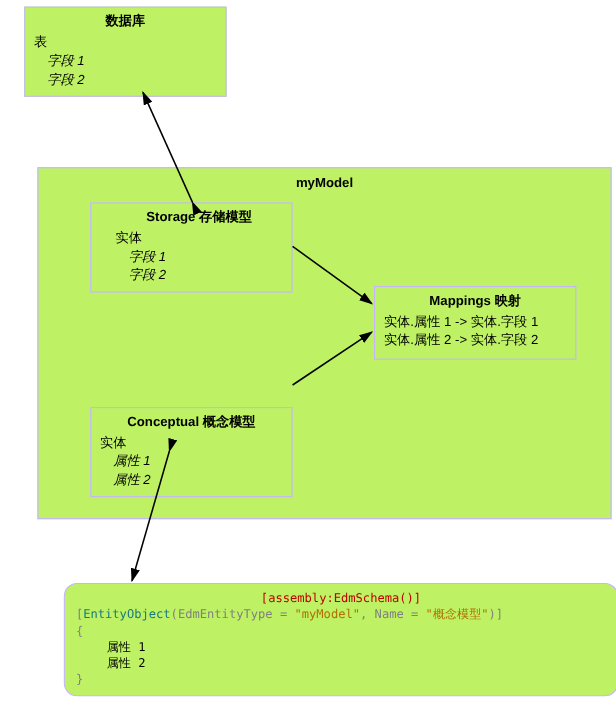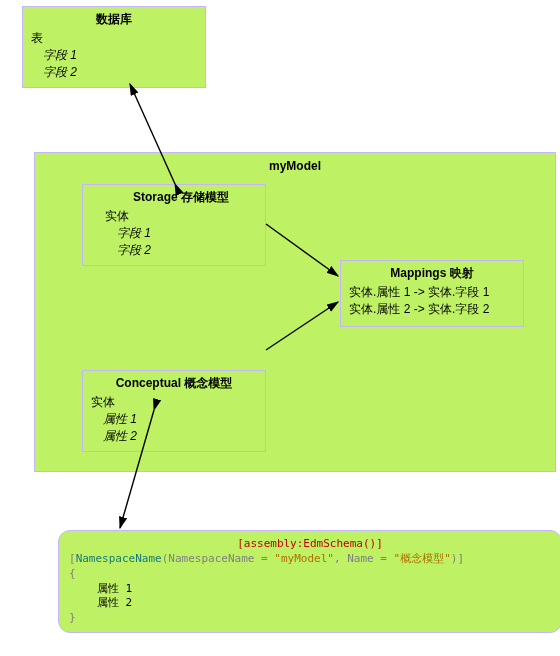--- a/index.html
+++ b/index.html
@@ -95,21 +95,21 @@
       <div class="indent1">属性 1</div>
       <div class="indent1">属性 2</div>
     </div>
   </div>
 
   <div class="box code-box" style="left:58px; top:530px; width:504px;border-radius:12px;">
     <div style="text-align:center;">
       <span class="c-red">[assembly:EdmSchema()]</span>
     </div>
     <div>
-      <span class="c-grey">[</span><span class="c-teal">NamespaceName</span><span class="c-grey">(NamespaceName = </span><span class="c-orange">"myModel"</span><span class="c-grey">, Name = </span><span class="c-orange">"概念模型"</span><span class="c-grey">)]</span>
+      <span class="c-grey">[</span><span class="c-teal">EntityObject</span><span class="c-grey">(EdmEntityType = </span><span class="c-orange">"myModel"</span><span class="c-grey">, Name = </span><span class="c-orange">"概念模型"</span><span class="c-grey">)]</span>
     </div>
     <div class="c-grey">{</div>
     <div style="padding-left:28px;">属性 1</div>
     <div style="padding-left:28px;">属性 2</div>
     <div class="c-grey">}</div>
   </div>
 
   <svg class="arrows">
     <defs>
       <marker id="ah" markerWidth="10" markerHeight="10" refX="8" refY="3" orient="auto">

